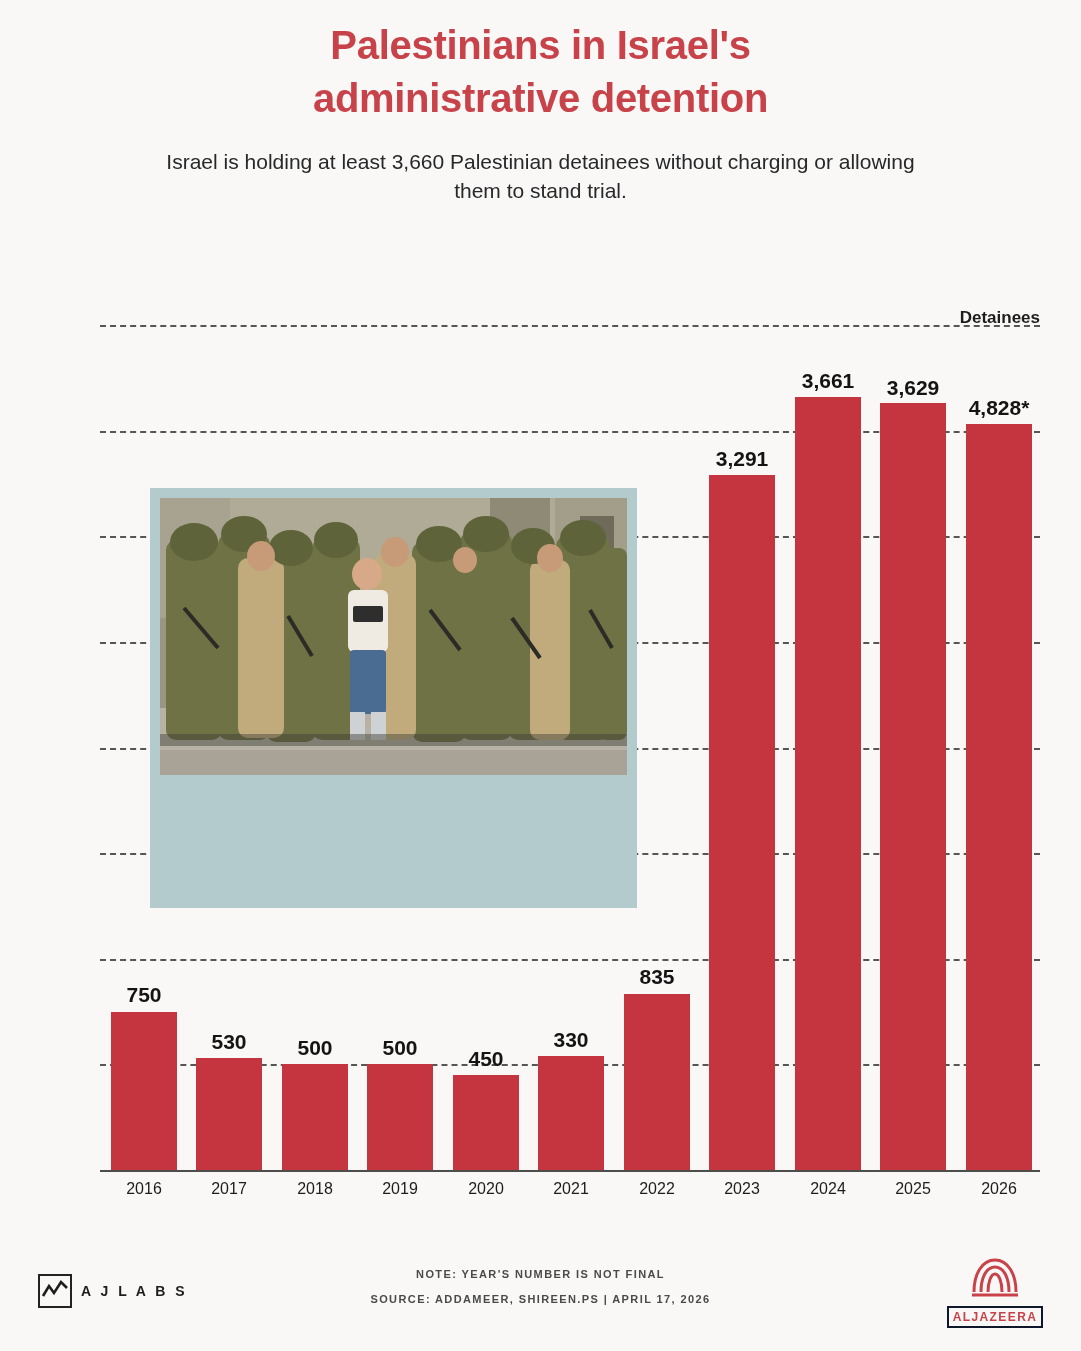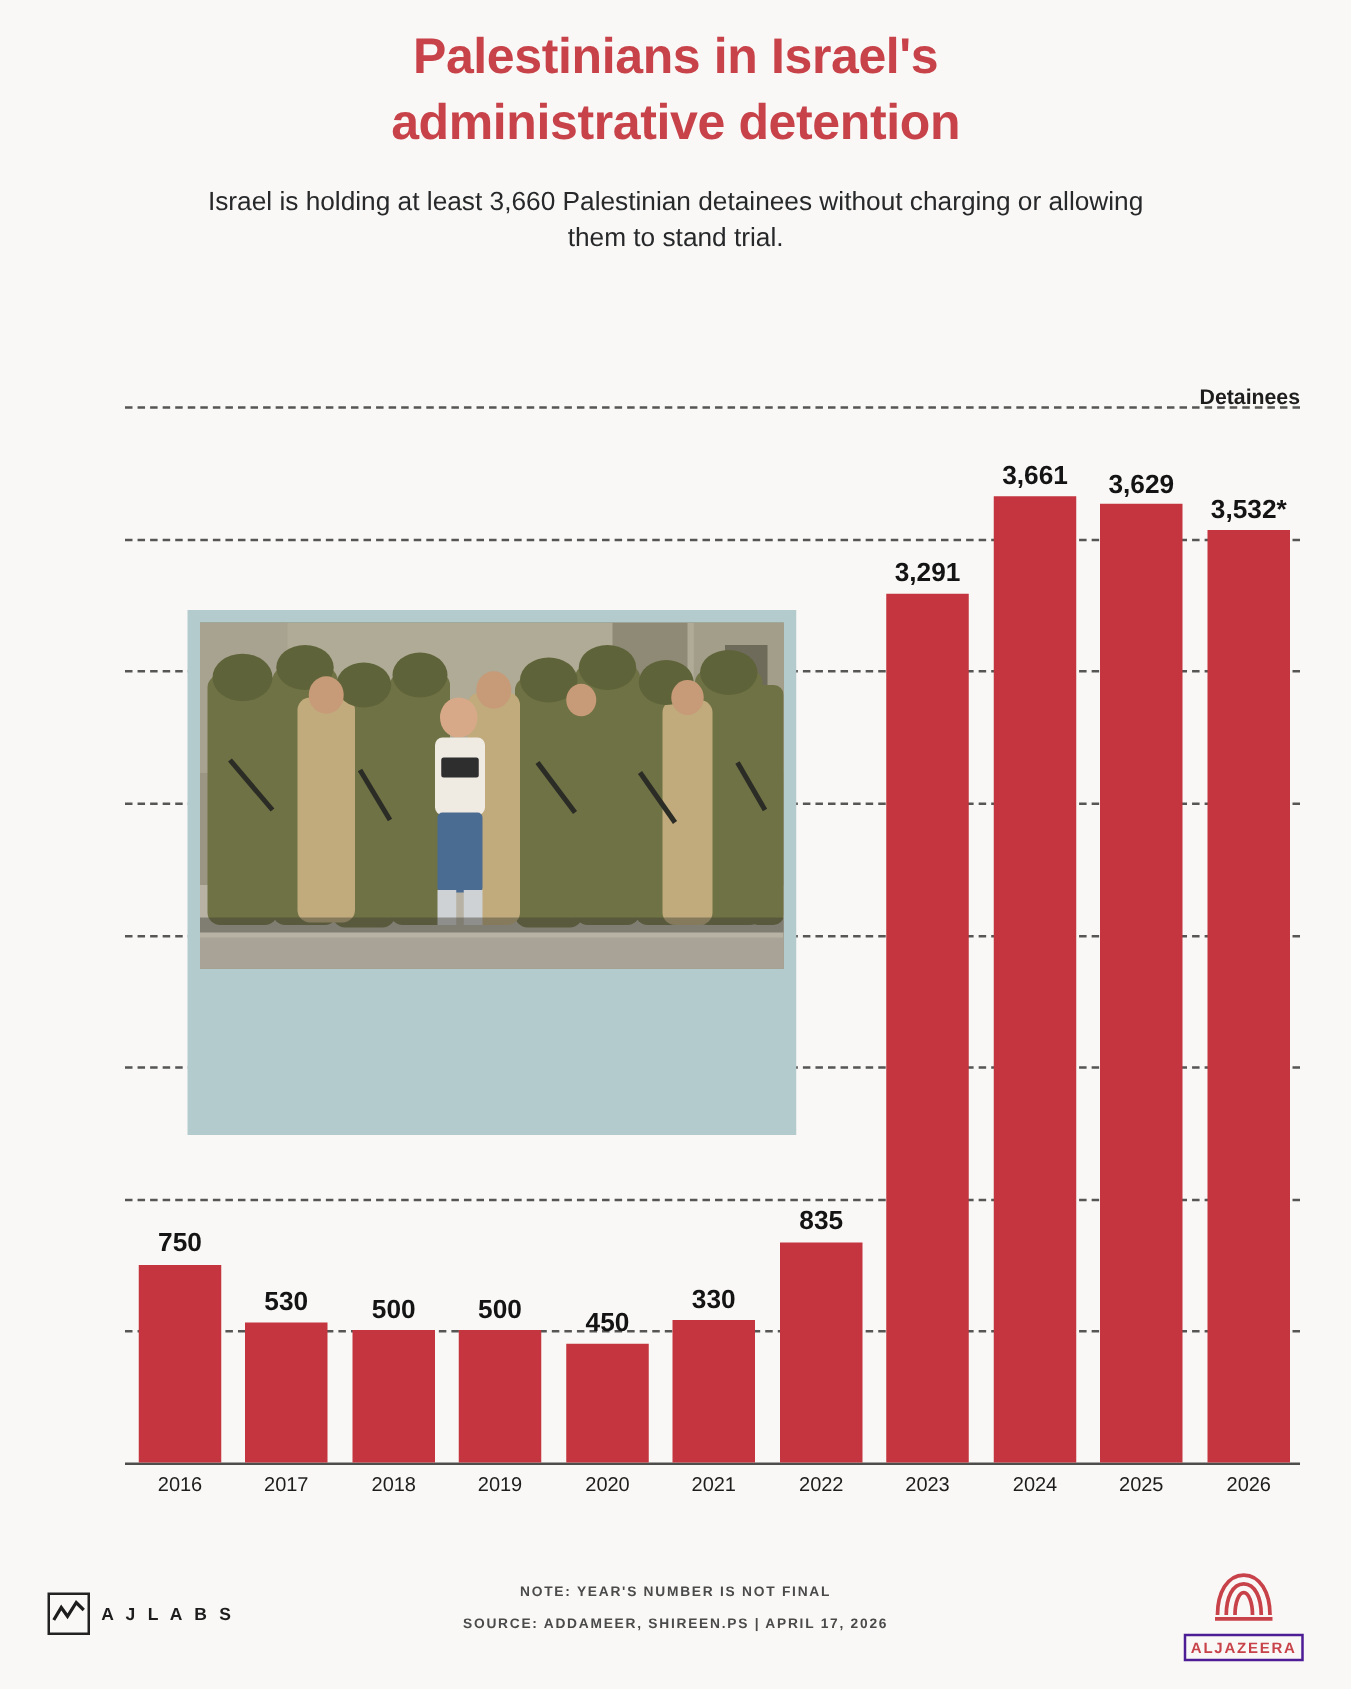--- a/index.html
+++ b/index.html
@@ -177,21 +177,21 @@
   }
   .aj-logo {
     position: absolute;
     right: 38px;
     top: 8px;
     width: 96px;
     text-align: center;
   }
   .aj-logo-name {
     margin-top: 4px;
-    border: 2px solid #4c1d95;
+    border: 2px solid #0f172a;
     color: #c8424a;
     font-size: 12px;
     letter-spacing: 1.4px;
     font-weight: bold;
     padding: 2px 0;
   }
 </style>
 </head>
 <body>
 
@@ -253,21 +253,21 @@
     <div class="bar-slot" style="left:695px; height:773.4px;">
       <div class="bar" style="height:773.4px;"></div>
       <div class="bar-value" style="bottom:777px;">3,661</div>
     </div>
     <div class="bar-slot" style="left:780px; height:712px;">
       <div class="bar" style="height:766.6px;"></div>
       <div class="bar-value" style="bottom:770px;">3,629</div>
     </div>
     <div class="bar-slot" style="left:866px; height:746.1px;">
       <div class="bar" style="height:746.1px;"></div>
-      <div class="bar-value" style="bottom:750px;">3,532*</div>
+      <div class="bar-value" style="bottom:750px;">4,828*</div>
     </div>
   </div>
 
   <div class="xlabels">
     <div class="xlabel" style="left:-1px;">2016</div>
     <div class="xlabel" style="left:84px;">2017</div>
     <div class="xlabel" style="left:170px;">2018</div>
     <div class="xlabel" style="left:255px;">2019</div>
     <div class="xlabel" style="left:341px;">2020</div>
     <div class="xlabel" style="left:426px;">2021</div>

